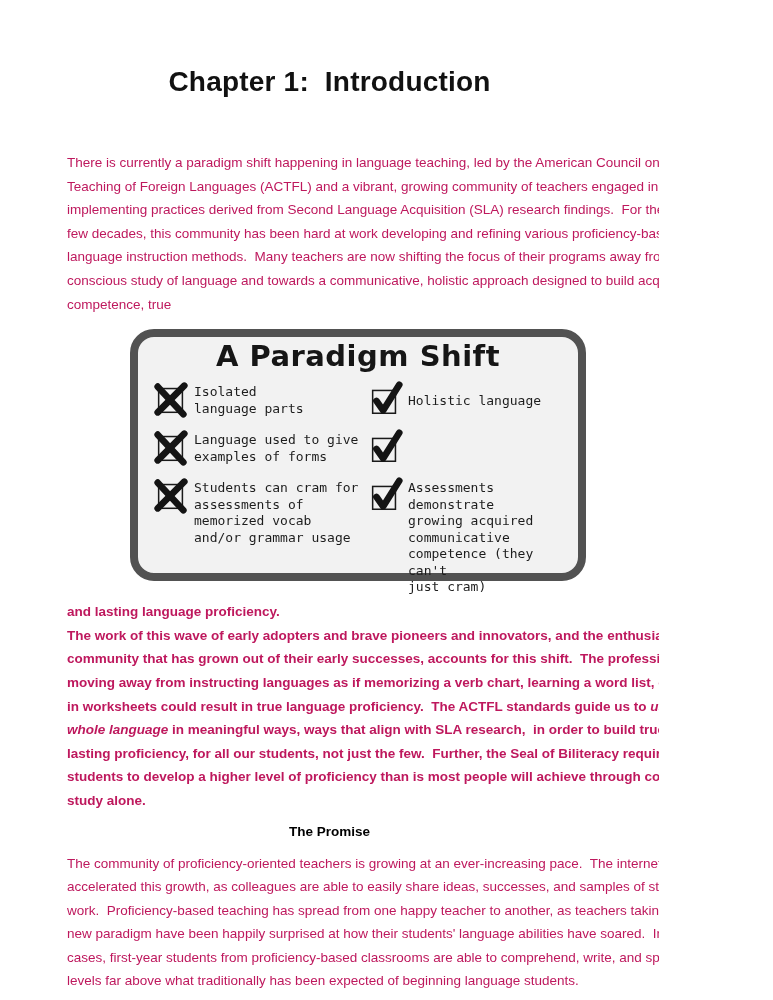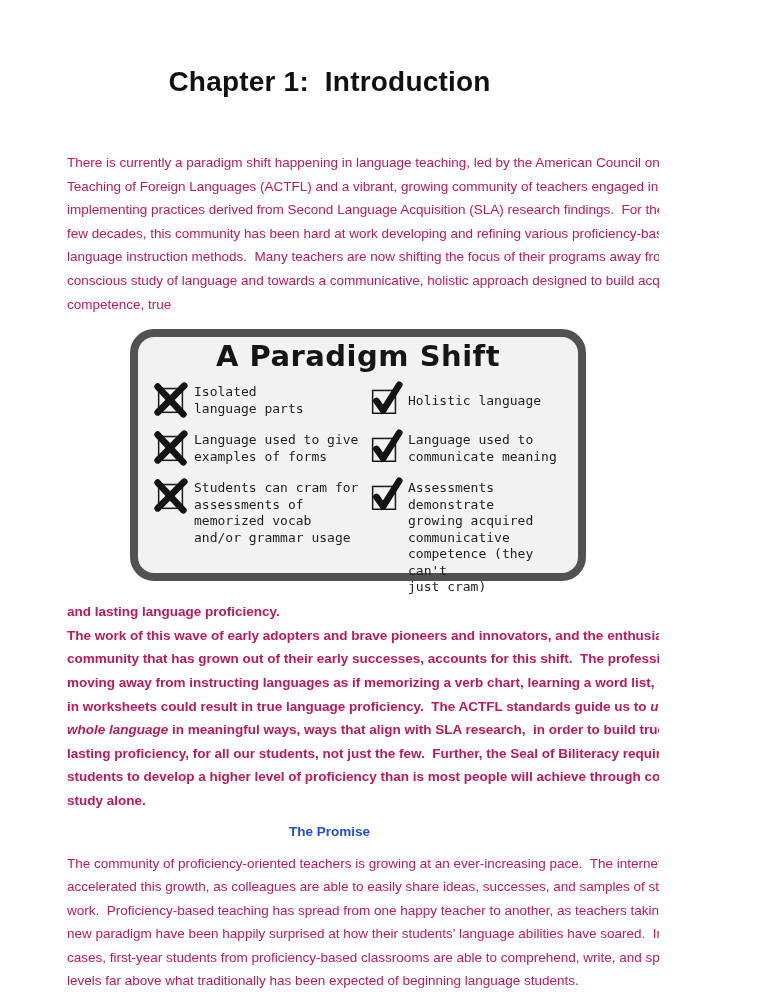--- a/index.html
+++ b/index.html
@@ -71,21 +71,21 @@
     padding-left: 4px;
     padding-top: 1px;
   }
   .ig-item.single .ig-text { padding-top: 10px; }
 
   .section-heading {
     margin-top: 11px;
     text-align: center;
     font-size: 13.5px;
     font-weight: bold;
-    color: #1d4ed8;
+    color: #000000;
   }
   .page-number {
     margin-top: 5px;
     text-align: center;
     font-size: 13.5px;
     color: #1c1c1c;
   }
 </style>
 </head>
 <body>
@@ -134,22 +134,20 @@
 examples of forms</span>
       </div>
 
       <div class="ig-item">
         <span class="ig-icon">
             <svg viewBox="0 0 40 40">
               <rect x="7" y="11" width="24" height="24" fill="none" stroke="#1a1a1a" stroke-width="1.6"></rect>
               <path d="M11 22 L18 32 L35 5" fill="none" stroke="#141414" stroke-width="7" stroke-linecap="round" stroke-linejoin="round"></path>
             </svg>
           </span>
-        <span class="ig-text">Language used to
-communicate meaning</span>
       </div>
 
       <div class="ig-item">
         <span class="ig-icon">
             <svg viewBox="0 0 40 40">
               <rect x="7" y="9" width="25" height="25" fill="none" stroke="#1a1a1a" stroke-width="1.6"></rect>
               <path d="M6 7 L33 36" stroke="#141414" stroke-width="7" stroke-linecap="round"></path>
               <path d="M34 6 L6 34" stroke="#141414" stroke-width="7" stroke-linecap="round"></path>
             </svg>
           </span>

